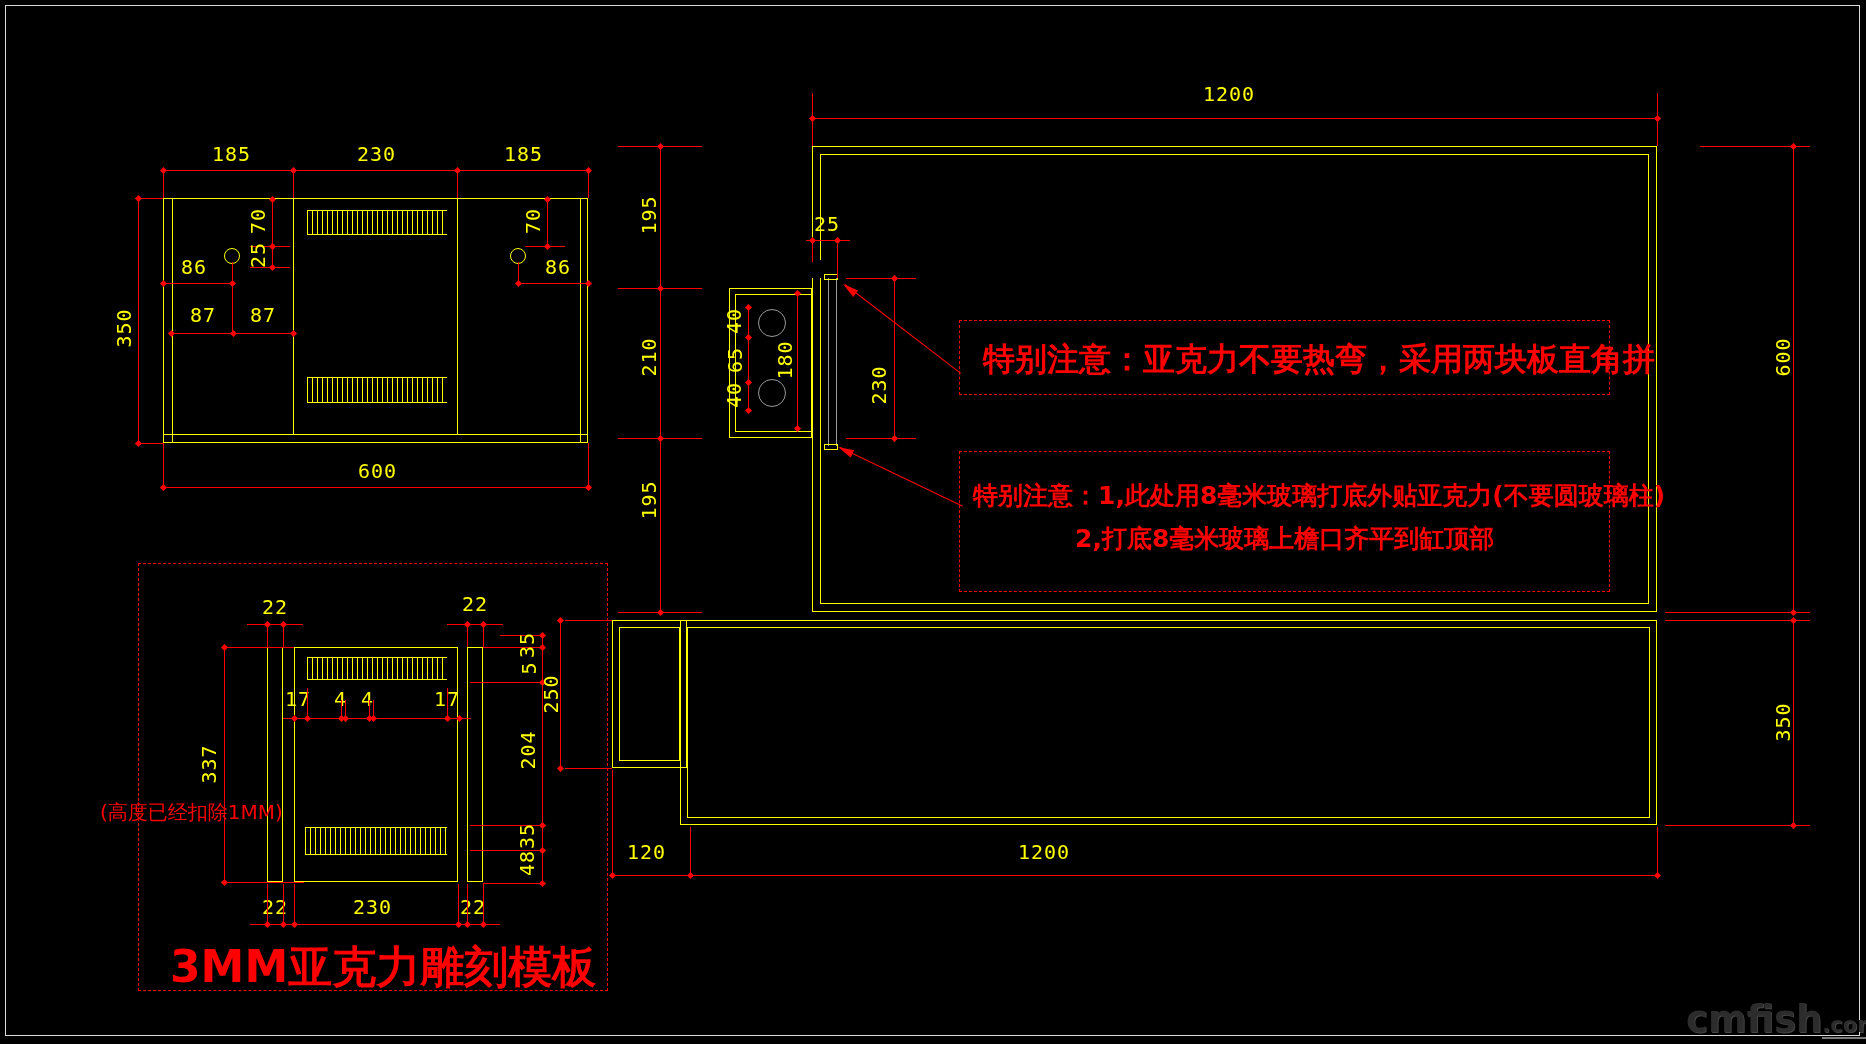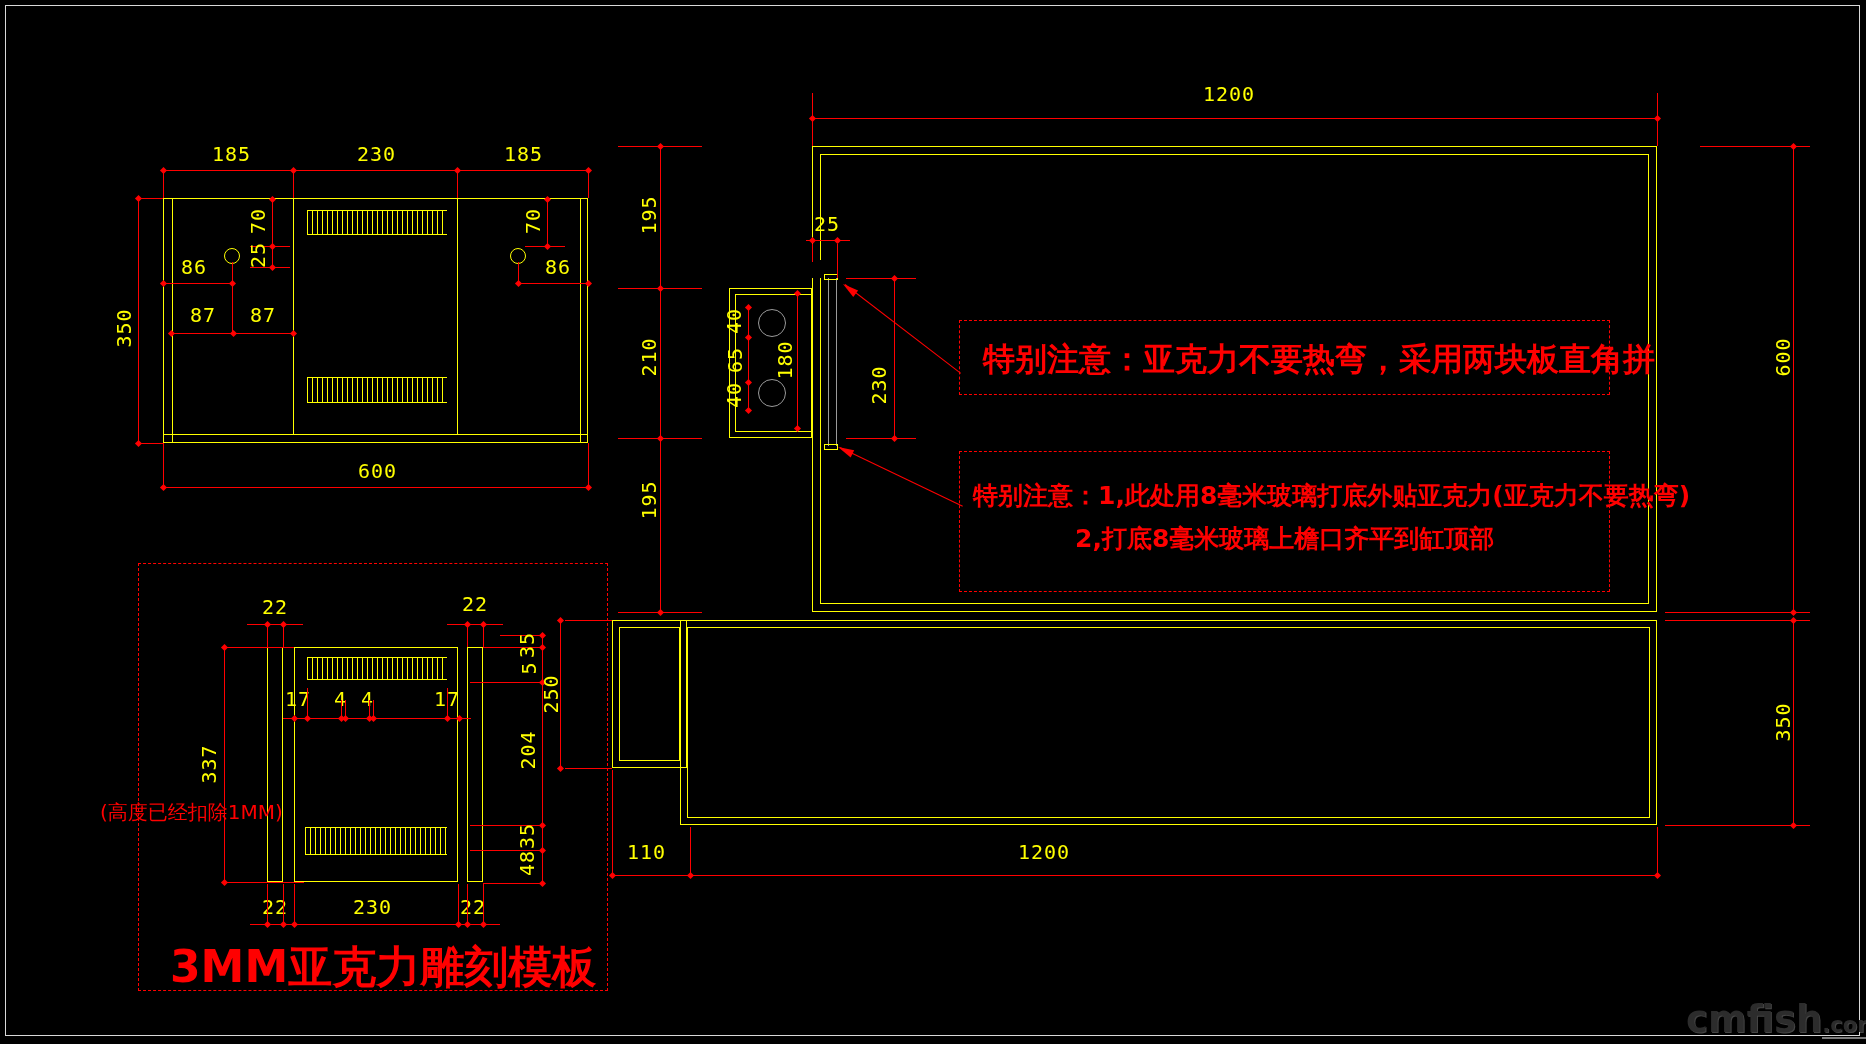--- a/index.html
+++ b/index.html
@@ -260,21 +260,21 @@
     <div class="dt vt" style="left:859px;top:375px;">230</div>
 
     <div class="ln" style="left:845px;top:284px;width:146px;transform:rotate(37.5deg);"></div>
     <div class="ah" style="left:843px;top:280px;transform:rotate(37.5deg);"></div>
     <div class="ln" style="left:840px;top:447px;width:136px;transform:rotate(25.6deg);"></div>
     <div class="ah" style="left:838px;top:443px;transform:rotate(25.6deg);"></div>
 
     <div class="rb" style="left:959px;top:320px;width:651px;height:75px;"></div>
     <div class="note" style="left:983px;top:338px;font-size:32px;font-weight:bold;">特别注意：亚克力不要热弯，采用两块板直角拼</div>
     <div class="rb" style="left:959px;top:451px;width:651px;height:141px;"></div>
-    <div class="note" style="left:973px;top:479px;font-size:25px;font-weight:bold;">特别注意：1,此处用8毫米玻璃打底外贴亚克力(亚克力不要热弯)</div>
+    <div class="note" style="left:973px;top:479px;font-size:25px;font-weight:bold;">特别注意：1,此处用8毫米玻璃打底外贴亚克力(不要圆玻璃柱)</div>
     <div class="note" style="left:1075px;top:522px;font-size:25px;font-weight:bold;">2,打底8毫米玻璃上檐口齐平到缸顶部</div>
   </div>
 
   <div>
     <div class="yb" style="left:612px;top:620px;width:75px;height:148px;"></div>
     <div class="yb" style="left:619px;top:627px;width:61px;height:134px;"></div>
     <div class="yb" style="left:680px;top:620px;width:977px;height:205px;"></div>
     <div class="yb" style="left:687px;top:627px;width:963px;height:191px;"></div>
 
     <div class="rv" style="left:560px;top:620px;height:148px;"></div>
@@ -291,20 +291,20 @@
     <div class="tk" style="left:1791px;top:823px;"></div>
     <div class="dt vt" style="left:1763px;top:712px;">350</div>
 
     <div class="rh" style="left:612px;top:875px;width:1045px;"></div>
     <div class="rv" style="left:612px;top:770px;height:105px;"></div>
     <div class="rv" style="left:690px;top:827px;height:48px;"></div>
     <div class="rv" style="left:1657px;top:827px;height:48px;"></div>
     <div class="tk" style="left:610px;top:873px;"></div>
     <div class="tk" style="left:688px;top:873px;"></div>
     <div class="tk" style="left:1655px;top:873px;"></div>
-    <div class="dt" style="left:627px;top:842px;">110</div>
+    <div class="dt" style="left:627px;top:842px;">120</div>
     <div class="dt" style="left:1018px;top:842px;">1200</div>
   </div>
 
   <div style="position:absolute;left:1686px;top:998px;">
     <span class="wm" style="position:static;font-size:37px;">cmfish</span><span class="wm" style="position:static;font-size:21px;border-bottom:2px solid #7a7a7a;">.com</span>
   </div>
 </div>
 
 </body></html>

